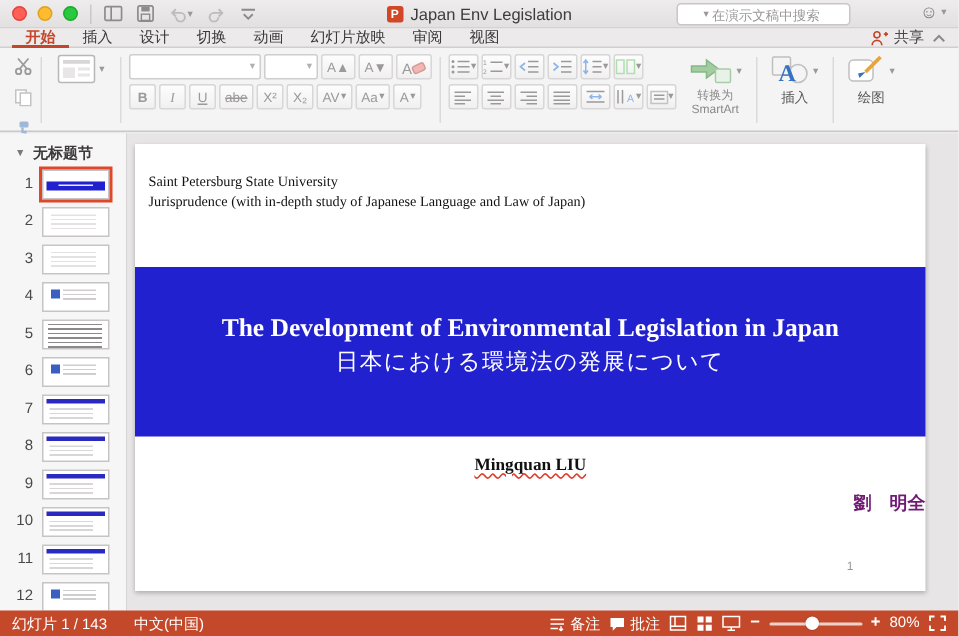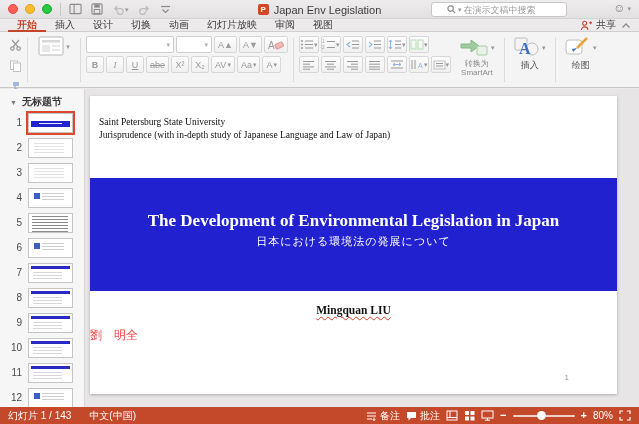--- a/index.html
+++ b/index.html
@@ -14,21 +14,21 @@
   .light.red{background:#ff5f57;border:1px solid #e0443e;}
   .light.yellow{background:#febc2e;border:1px solid #dea123;}
   .light.green{background:#28c840;border:1px solid #1aab29;}
   .tb-sep{width:1px;height:13px;background:#c9c7c7;margin:0 8px;}
   .qat{display:flex;align-items:center;gap:9px;color:#8c8a8a;}
   .qat .ico{display:inline-flex;align-items:center;}
   .caret{font-size:7px;color:#9a9898;line-height:1;}
   .title-center{position:absolute;left:0;right:0;top:0;height:19px;display:flex;align-items:center;justify-content:center;gap:5px;pointer-events:none;}
   .doc-icon{width:11px;height:11px;background:#d24726;border-radius:2px;color:#fff;font-size:8px;font-weight:bold;display:inline-flex;align-items:center;justify-content:center;}
   .win-title{font-size:11px;color:#3d3b3b;}
-  .search-box{position:absolute;right:72px;top:2px;width:136px;height:15px;background:#fff;border:1px solid #c8c6c6;border-radius:3px;display:flex;align-items:center;padding:0 15px;gap:2px;}
+  .search-box{position:absolute;right:72px;top:2px;width:116px;height:15px;background:#fff;border:1px solid #c8c6c6;border-radius:3px;display:flex;align-items:center;padding:0 15px;gap:2px;}
   .search-box input{border:none;outline:none;width:80px;font-size:9px;color:#333;background:transparent;font-family:"Liberation Sans",sans-serif;}
   .search-box input::placeholder{color:#9b9999;}
   .smiley{position:absolute;right:8px;top:1px;font-size:12px;color:#7d7b7b;display:flex;align-items:center;gap:2px;}
 
   
   .tabrow{position:absolute;top:19px;left:0;right:0;height:13px;background:#eceaea;display:flex;align-items:center;padding:0 8px;font-size:10px;color:#3a3838;border-bottom:1px solid #d0cece;}
   .tab{padding:0 9px;height:13px;display:flex;align-items:center;cursor:default;}
   .tab.active{color:#c4462a;font-weight:bold;box-shadow:inset 0 -2px 0 #c4462a;}
   .tab-right{margin-left:auto;display:flex;align-items:center;gap:5px;color:#4a4848;}
   .share-wrap{display:flex;align-items:center;gap:3px;font-size:10px;}
@@ -68,24 +68,24 @@
   .thumb[data-variant="blue-chip"]::after{content:"";position:absolute;left:13px;top:4px;width:22px;height:8px;background:repeating-linear-gradient(to bottom,#cfcdcd 0 1px,transparent 1px 3px);}
   .thumb[data-variant="dense-text"]::before{content:"";position:absolute;left:3px;right:4px;top:2px;height:16px;background:repeating-linear-gradient(to bottom,#8b8989 0 1px,transparent 1px 3px);}
   .thumb[data-variant="header-text"]::before{content:"";position:absolute;left:2px;right:2px;top:2px;height:3px;background:#2a2ac0;}
   .thumb[data-variant="header-text"]::after{content:"";position:absolute;left:4px;right:10px;top:8px;height:9px;background:repeating-linear-gradient(to bottom,#d8d6d6 0 1px,transparent 1px 3px);}
 
   .canvas{flex:1;background:#e7e5e5;position:relative;}
   .slide{position:absolute;left:5px;top:7px;width:527px;height:298px;background:#fff;box-shadow:0 1px 3px rgba(0,0,0,.25);}
   .inst{position:absolute;left:9px;top:20px;font-family:"Liberation Serif",serif;font-size:9.5px;color:#111;line-height:13px;}
   .banner{position:absolute;left:0;top:82px;width:527px;height:113px;display:flex;flex-direction:column;align-items:center;justify-content:center;gap:3px;padding-bottom:10px;}
   .banner .t-en{font-family:"Liberation Serif",serif;font-weight:bold;font-size:17px;color:#fff;white-space:nowrap;}
-  .banner .t-ja{font-size:11px;color:#fff;letter-spacing:1px;white-space:nowrap;}
+  .banner .t-ja{font-size:15px;color:#fff;letter-spacing:1px;white-space:nowrap;}
   .author-en{position:absolute;left:0;right:0;top:208px;text-align:center;font-family:"Liberation Serif",serif;font-weight:bold;font-size:11.5px;color:#111;}
   .author-en span{text-decoration:underline wavy #e03c2c 1px;text-underline-offset:2px;}
-  .author-zh{position:absolute;left:0;right:0;top:231px;text-align:left;font-size:12px;color:#ef4444;}
+  .author-zh{position:absolute;left:0;right:0;top:231px;text-align:right;font-size:12px;color:#701a75;font-weight:bold;}
   .pagenum{position:absolute;right:48px;bottom:12px;font-size:8px;color:#9a9898;}
 
   
   .statusbar{position:absolute;left:0;right:0;bottom:0;height:17px;background:#c4492b;color:#fff;display:flex;align-items:center;font-size:10px;padding:0 8px;gap:6px;}
   .sb-left{display:flex;gap:18px;}
   .sb-right{margin-left:auto;display:flex;align-items:center;gap:6px;}
   .sb-item{display:flex;align-items:center;gap:3px;}
   .zoom-track{width:62px;height:2px;background:rgba(255,255,255,.75);border-radius:1px;position:relative;}
   .zoom-thumb{position:absolute;left:24px;top:-4px;width:9px;height:9px;border-radius:50%;background:#fff;box-shadow:0 0 1px rgba(0,0,0,.4);}
   .zoom-sign{font-size:11px;font-weight:bold;line-height:1;}

